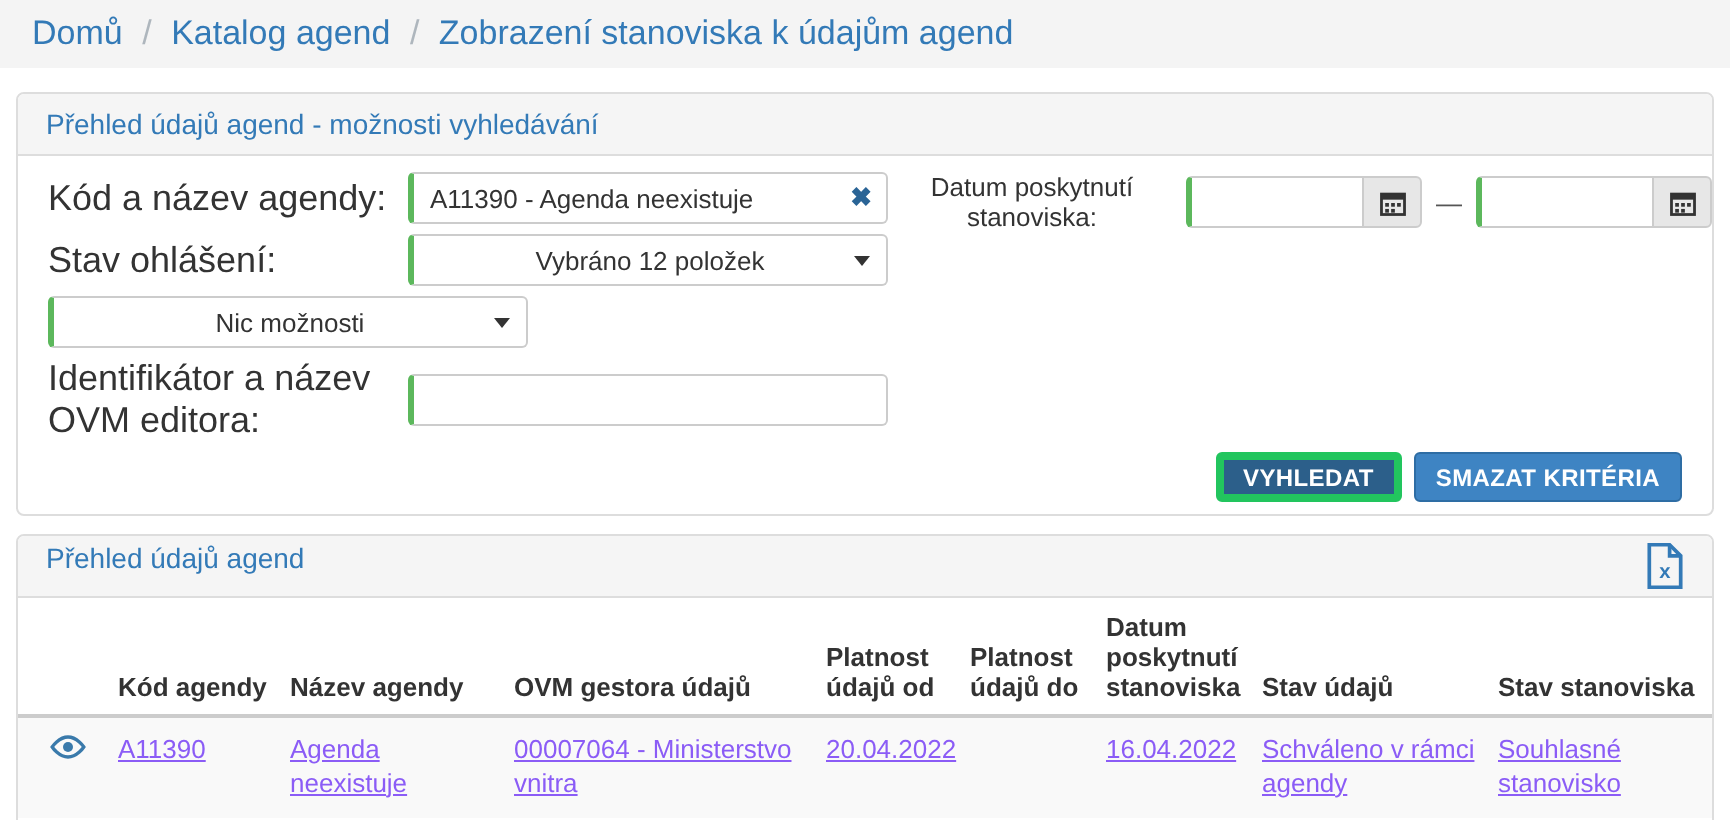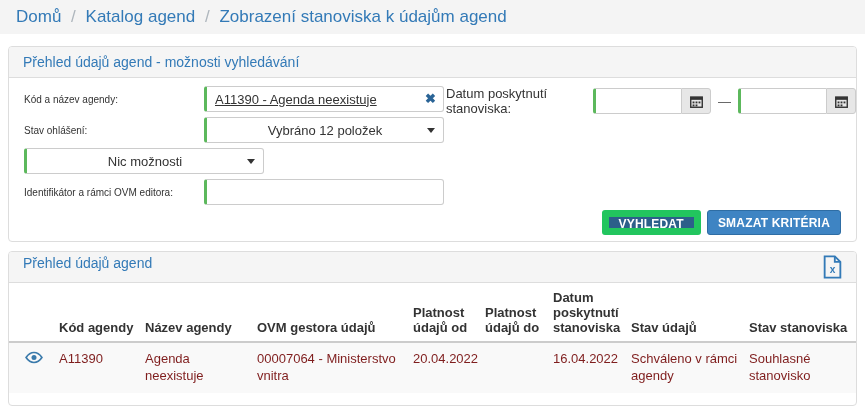--- a/index.html
+++ b/index.html
@@ -18,77 +18,77 @@
   .content { padding:12px 8px 0 8px; }
   .panel { border:1px solid #ddd; border-radius:4px; background:#fff; margin-bottom:9px; }
   .panel-heading {
     background:var(--panel_heading_bg,#f5f5f5); color:var(--link_blue,#337ab7);
     padding:7px 14px; border-bottom:1px solid #ddd; font-size:14px;
     border-radius:3px 3px 0 0;
   }
   
   .form-area { position:relative; padding:8px 15px 6px 15px; }
   .form-row { display:flex; align-items:center; margin-bottom:5px; }
-  .form-label { width:180px; flex:none; color:#333; font-size:10px; }
+  .form-label { width:180px; flex:none; color:#333; font-size:18px; }
   .input-wrap { position:relative; width:240px; }
   .text-input, .select-box {
     width:240px; height:26px;
     border:1px solid #ccc; border-left:3px solid var(--input_accent_green,#5cb85c);
     border-radius:3px; background:#fff; color:#333;
     font-family:inherit; font-size:13px; padding:0 8px;
   }
-  .text-input { padding-right:43px;text-decoration:underline; }
+  .text-input { padding-right:43px; }
   .clear-x {
     position:absolute; right:8px; top:4px; line-height:18px;
     color:#2a6496; font-weight:bold; font-size:13px; cursor:pointer;
   }
   .select-box {
     display:flex; align-items:center; justify-content:center;
     position:relative; cursor:pointer;
   }
   .select-box .caret {
     position:absolute; right:8px; top:10px; width:0; height:0;
     border-left:4px solid transparent; border-right:4px solid transparent;
     border-top:5px solid #333;
   }
   .date-group { position:absolute; left:437px; top:8px; display:flex; align-items:center; }
-  .date-label { margin-right:7px; color:#333; }
+  .date-label { margin-right:7px; color:#333;text-align:center; }
   .input-group { display:flex; }
   .date-input {
     width:88px; height:26px; border:1px solid #ccc;
     border-left:3px solid var(--input_accent_green,#5cb85c);
     border-right:none; border-radius:3px 0 0 3px; padding:0 6px;
     font-family:inherit; font-size:13px;
   }
   .calendar-btn {
     width:30px; height:26px; padding:0; cursor:pointer;
     border:1px solid #ccc; background:#e7e7e7; border-radius:0 3px 3px 0;
     display:flex; align-items:center; justify-content:center;
   }
   .dash { margin:0 7px; color:#555; }
   .buttons-row { display:flex; justify-content:flex-end; gap:6px; margin-top:2px; }
   .btn {
     font-family:inherit; cursor:pointer; color:#fff;
     font-size:12px; font-weight:bold; border-radius:3px;
     height:25px; padding:0 10px; letter-spacing:.2px;
   }
-  .btn-search { background:var(--button_dark,#2c5f8a); border:7px solid #22c55e; }
+  .btn-search { background:var(--button_dark,#2c5f8a); border:4px solid #22c55e; }
   .btn-clear  { background:var(--button_blue,#3e84c3); border:1px solid #2e6da4; }
   
   .results .panel-heading {
     display:flex; justify-content:space-between; 
     padding:3px 14px; min-height:30px;
   }
   .excel-btn { cursor:pointer; display:flex; align-items:center; }
   table { width:100%; border-collapse:collapse; table-layout:fixed; font-size:13px; }
   th {
     text-align:left; vertical-align:bottom; font-weight:bold; color:#333;
     padding:8px 8px 5px 0; line-height:1.15; border-bottom:2px solid #ccc;
   }
-  td { vertical-align:top; padding:8px 8px 8px 0; line-height:1.3; color:#7f1d1d; }
+  td { vertical-align:top; padding:8px 8px 8px 0; line-height:1.3; color:#8b5cf6;text-decoration:underline; }
   tbody tr { background:var(--stripe,#f9f9f9); }
   .eye-col { padding-left:15px; }
   .nowrap { white-space:nowrap; }
   .eye-btn { cursor:pointer; display:inline-block; }
   .table-filler { height:12px; }
 </style>
 </head>
 <body>
 
 <div class="breadcrumb-bar">
@@ -122,21 +122,21 @@
       </div>
 
       <div class="form-row">
         <div class="select-box">
           <span>Nic možnosti</span>
           <span class="caret"></span>
         </div>
       </div>
 
       <div class="form-row">
-        <label class="form-label">Identifikátor a rámci OVM editora:</label>
+        <label class="form-label">Identifikátor a název OVM editora:</label>
         <div class="input-wrap">
           <input class="text-input" value="" style="">
         </div>
       </div>
 
       <div class="date-group">
         <span class="date-label">Datum poskytnutí stanoviska:</span>
         <span class="input-group">
           <input class="date-input" value="" style="">
           <button class="calendar-btn">

